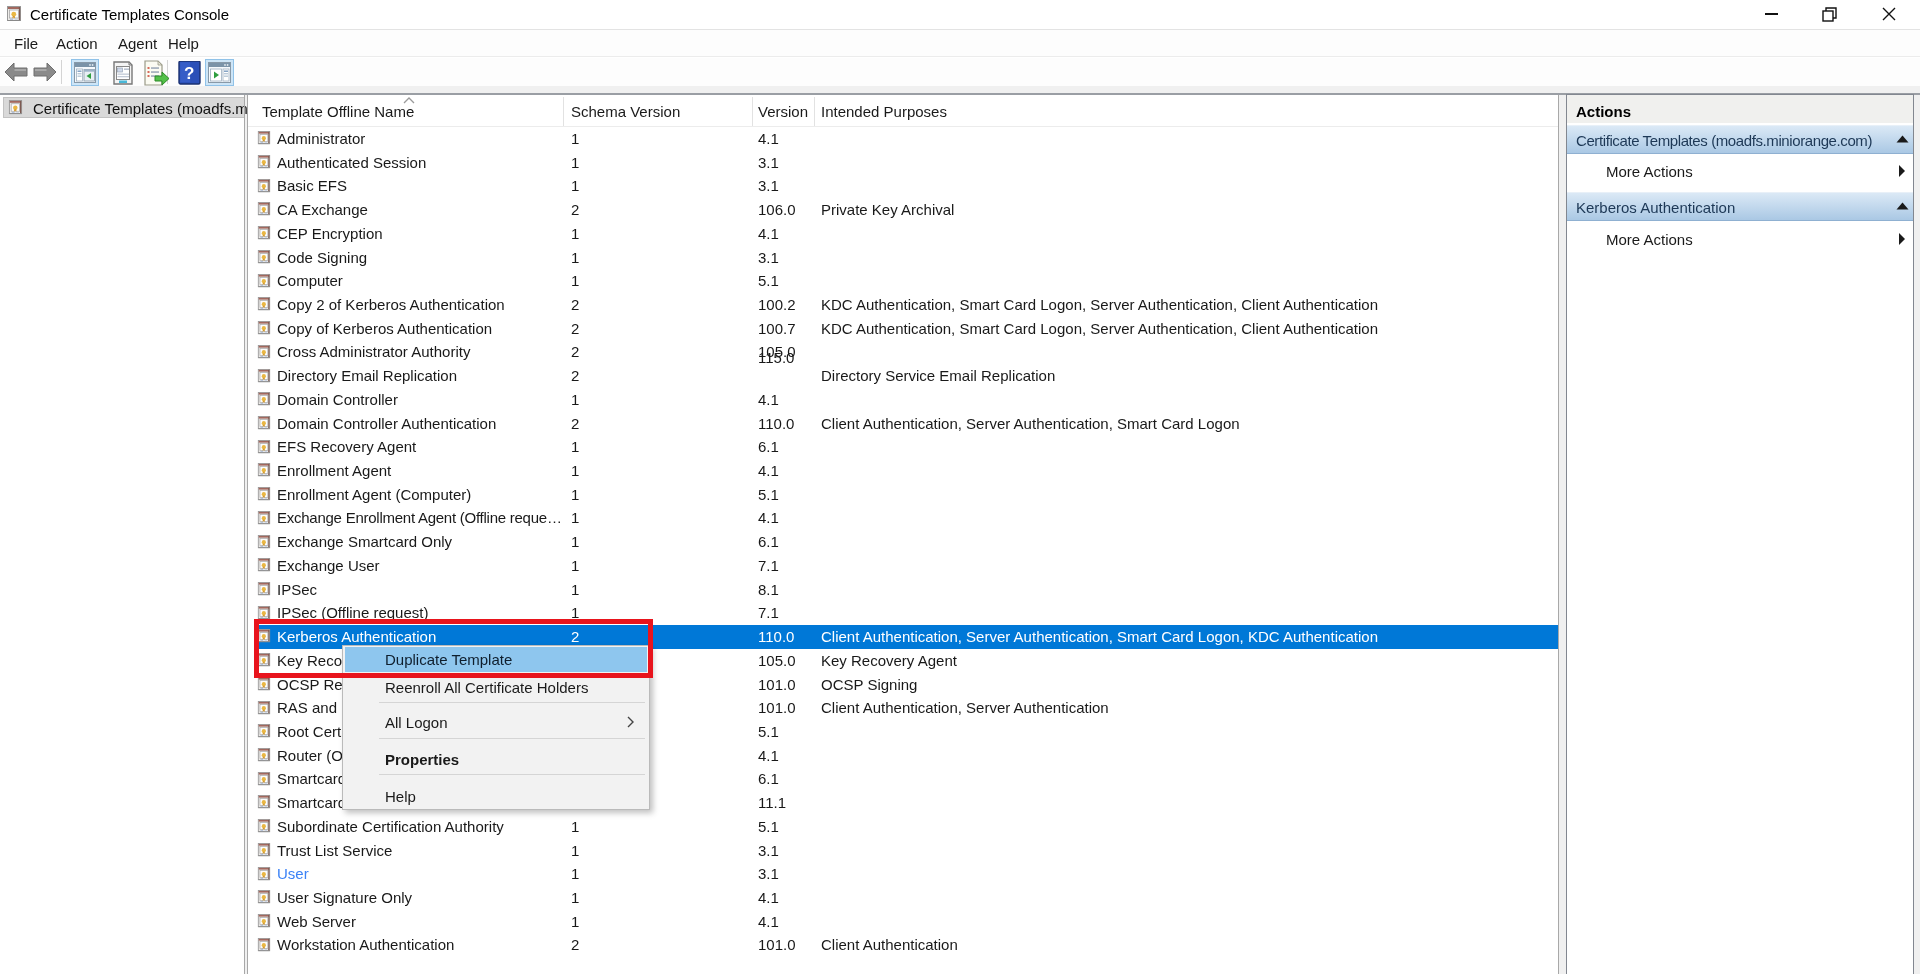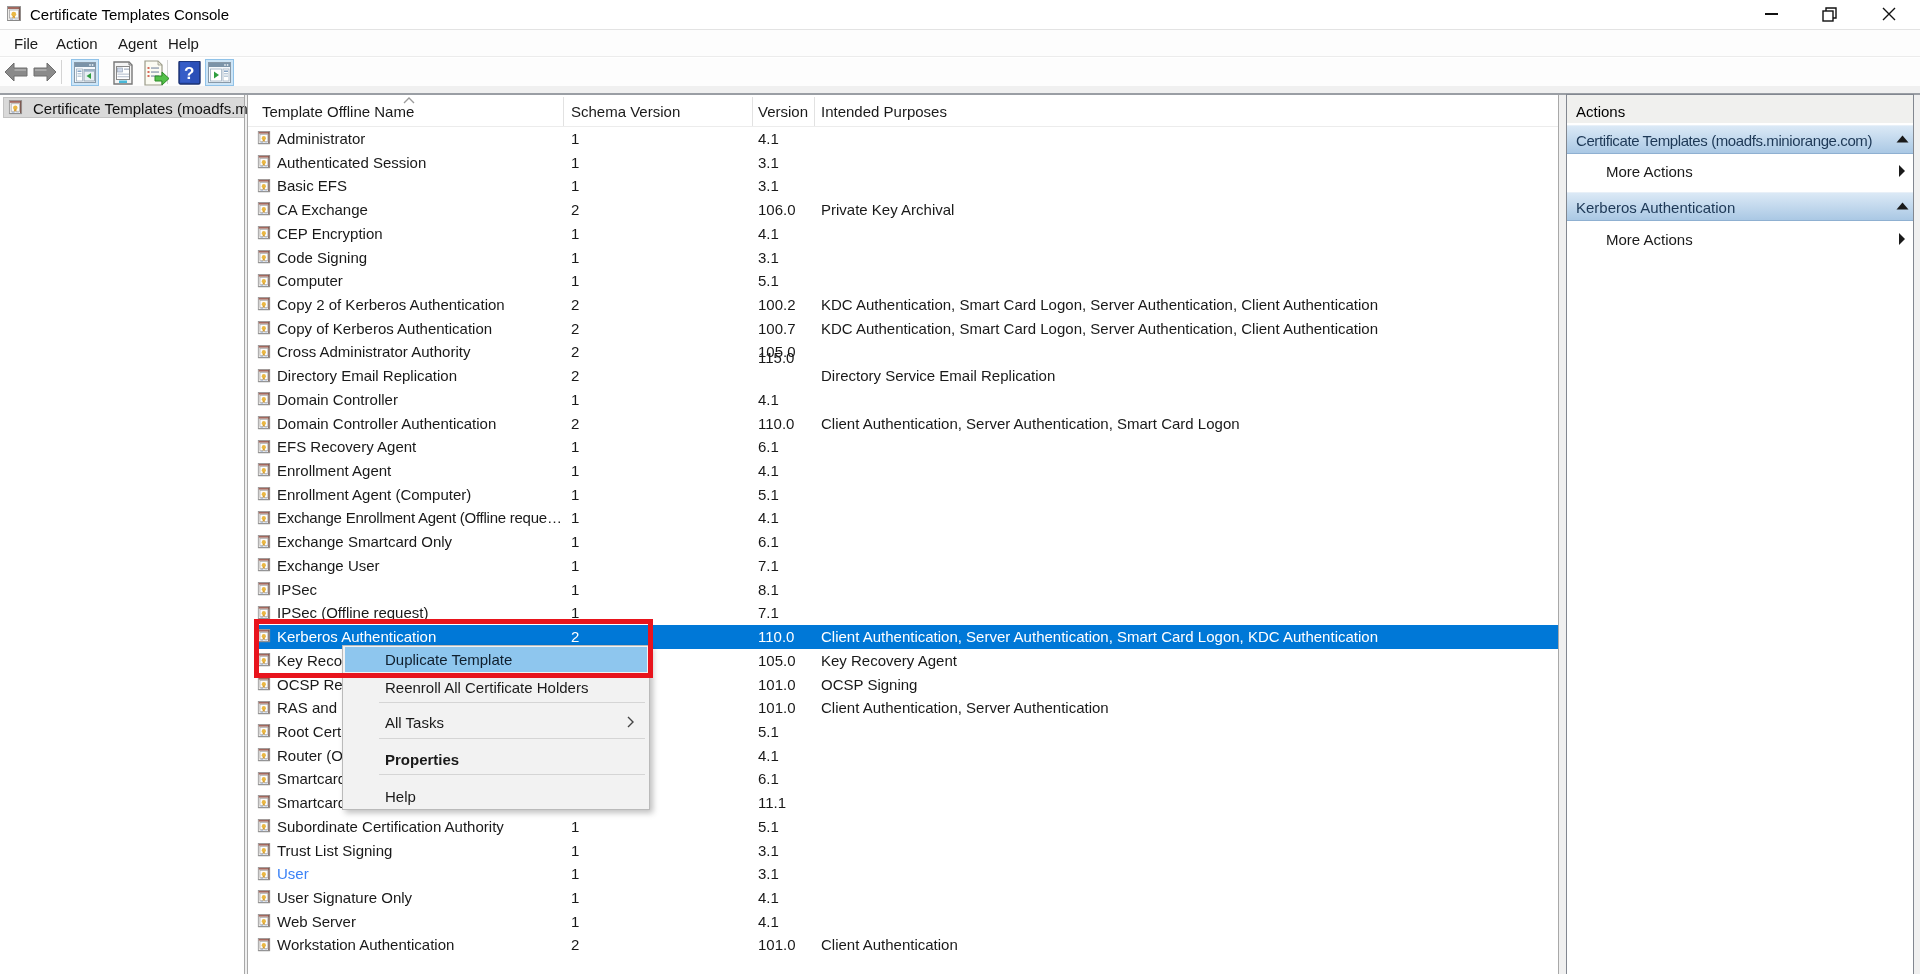--- a/index.html
+++ b/index.html
@@ -561,21 +561,21 @@
 <rect x="1.5" y="1.5" width="13" height="14" fill="#efedea" stroke="#999" stroke-width="1"></rect>
 <rect x="2" y="2" width="12" height="2" fill="#a2685e"></rect>
 <rect x="12.8" y="2" width="1.4" height="13" fill="#7d5a52"></rect>
 <rect x="3.4" y="5" width="9" height="8" fill="#fcfcfc" stroke="#a8a8a8" stroke-width="0.8"></rect>
 <circle cx="7.8" cy="9.2" r="2.4" fill="#e9b744"></circle>
 <path d="M6.8 10.9 L6.2 13.4 L7.8 12.4 L9.2 13.4 L8.7 10.9 Z" fill="#d89a28"></path>
 <rect x="4" y="13.6" width="3" height="1.6" fill="#b4c2da"></rect>
 <rect x="8.8" y="13.6" width="2.8" height="1.6" fill="#cdd6e6"></rect>
 <rect x="1.5" y="15" width="13" height="1" fill="#8a8a8a"></rect>
 </svg>
-<div class="txt" style="left:277px;top:841.5px;color:#191919;width:286px;overflow:hidden">Trust List Signing</div>
+<div class="txt" style="left:277px;top:841.5px;color:#191919;width:286px;overflow:hidden">Trust List Service</div>
 <div class="txt" style="left:571px;top:841.5px;color:#191919">1</div>
 <div class="txt" style="left:758px;top:841.5px;color:#191919">3.1</div>
 <svg style="position:absolute;left:257px;top:865.6199999999999px" width="14" height="16" viewBox="0 0 16 18">
 <rect x="1.5" y="1.5" width="13" height="14" fill="#efedea" stroke="#999" stroke-width="1"></rect>
 <rect x="2" y="2" width="12" height="2" fill="#a2685e"></rect>
 <rect x="12.8" y="2" width="1.4" height="13" fill="#7d5a52"></rect>
 <rect x="3.4" y="5" width="9" height="8" fill="#fcfcfc" stroke="#a8a8a8" stroke-width="0.8"></rect>
 <circle cx="7.8" cy="9.2" r="2.4" fill="#e9b744"></circle>
 <path d="M6.8 10.9 L6.2 13.4 L7.8 12.4 L9.2 13.4 L8.7 10.9 Z" fill="#d89a28"></path>
 <rect x="4" y="13.6" width="3" height="1.6" fill="#b4c2da"></rect>
@@ -624,21 +624,21 @@
 <rect x="8.8" y="13.6" width="2.8" height="1.6" fill="#cdd6e6"></rect>
 <rect x="1.5" y="15" width="13" height="1" fill="#8a8a8a"></rect>
 </svg>
 <div class="txt" style="left:277px;top:936.4px;color:#191919;width:286px;overflow:hidden">Workstation Authentication</div>
 <div class="txt" style="left:571px;top:936.4px;color:#191919">2</div>
 <div class="txt" style="left:758px;top:936.4px;color:#191919">101.0</div>
 <div class="txt" style="left:821px;top:936.4px;color:#191919">Client Authentication</div>
 <div class="abs" style="left:1558px;top:95px;width:1px;height:879px;background:#a8a8a8"></div>
 <div class="abs" style="left:1566px;top:94px;width:348px;height:880px;background:#ffffff;border:1px solid #828790;border-bottom:none"></div>
 <div class="abs" style="left:1567px;top:95px;width:346px;height:28px;background:#f0f0ee"></div>
-<div class="txt" style="left:1576px;top:103px;font-weight:normal;color:#000">Actions</div>
+<div class="txt" style="left:1576px;top:103px;font-weight:bold;color:#000">Actions</div>
 <div class="abs" style="left:1567px;top:125px;width:346px;height:29px;background:linear-gradient(#dbe9f6,#aac8e4);border-top:1px solid #e8f0f8;border-bottom:1px solid #8fb0d1"></div>
 <div class="txt" style="left:1576px;top:132px;color:#1d3856;letter-spacing:-0.4px">Certificate Templates (moadfs.miniorange.com)</div>
 <svg class="abs" style="left:1896px;top:135px" width="13" height="8" viewBox="0 0 13 8">
     <path d="M0.5 7.5 L6.5 0.5 L12.5 7.5 Z" fill="#1a1a1a"></path>
   </svg>
 <div class="txt" style="left:1606px;top:163px;color:#1a1a1a">More Actions</div>
 <svg class="abs" style="left:1898px;top:164px" width="8" height="14" viewBox="0 0 8 14">
     <path d="M1 1 L7 7 L1 13 Z" fill="#1a1a1a"></path>
   </svg>
 <div class="abs" style="left:1567px;top:192px;width:346px;height:29px;background:linear-gradient(#dbe9f6,#aac8e4);border-top:1px solid #e8f0f8;border-bottom:1px solid #8fb0d1"></div>
@@ -648,20 +648,20 @@
   </svg>
 <div class="txt" style="left:1606px;top:231px;color:#1a1a1a">More Actions</div>
 <svg class="abs" style="left:1898px;top:232px" width="8" height="14" viewBox="0 0 8 14">
     <path d="M1 1 L7 7 L1 13 Z" fill="#1a1a1a"></path>
   </svg>
 <div class="abs" style="left:342px;top:645px;width:308px;height:165px;background:#f2f2f2;border:1px solid #bababa;box-shadow:3px 3px 6px rgba(0,0,0,0.25)"></div>
 <div class="abs" style="left:345px;top:647px;width:302px;height:25px;background:#8ec6ee"></div>
 <div class="txt" style="left:385px;top:651px;color:#0f1e2d">Duplicate Template</div>
 <div class="txt" style="left:385px;top:679px;color:#1a1a1a">Reenroll All Certificate Holders</div>
 <div class="abs" style="left:379px;top:702px;width:266px;height:1px;background:#d5d5d5"></div>
-<div class="txt" style="left:385px;top:714px;color:#1a1a1a">All Tasks</div>
+<div class="txt" style="left:385px;top:714px;color:#1a1a1a">All Logon</div>
 <svg class="abs" style="left:627px;top:716px" width="7" height="12" viewBox="0 0 7 12">
     <path d="M1 1 L6 6 L1 11" fill="none" stroke="#444" stroke-width="1.4"></path>
   </svg>
 <div class="abs" style="left:379px;top:738px;width:266px;height:1px;background:#d5d5d5"></div>
 <div class="txt" style="left:385px;top:751px;font-weight:bold;color:#1a1a1a">Properties</div>
 <div class="abs" style="left:379px;top:774px;width:266px;height:1px;background:#d5d5d5"></div>
 <div class="txt" style="left:385px;top:788px;color:#1a1a1a">Help</div>
 <div class="abs" style="left:254px;top:619px;width:399px;height:59px;border:5px solid #e8141d"></div>
 </body></html>

